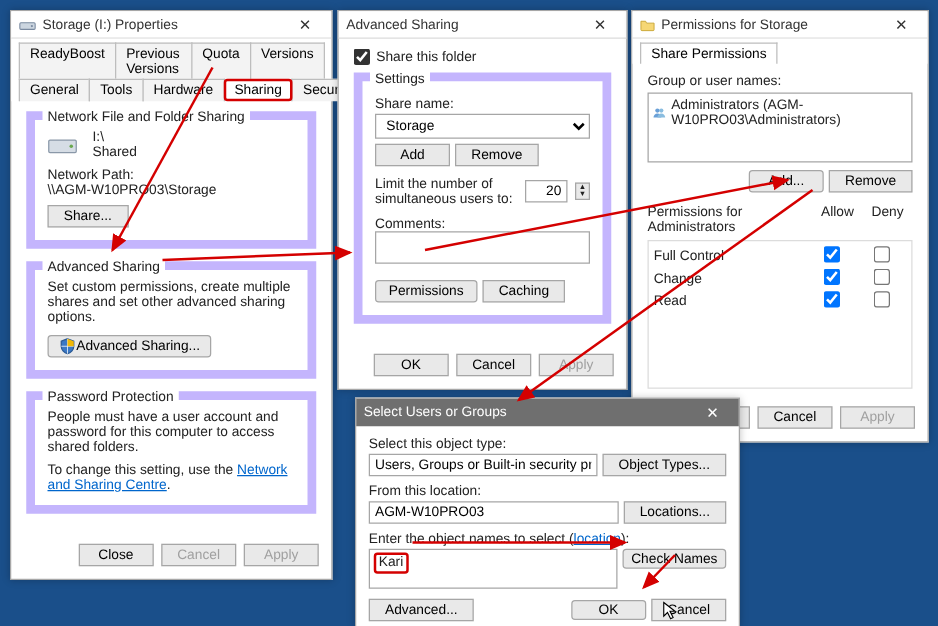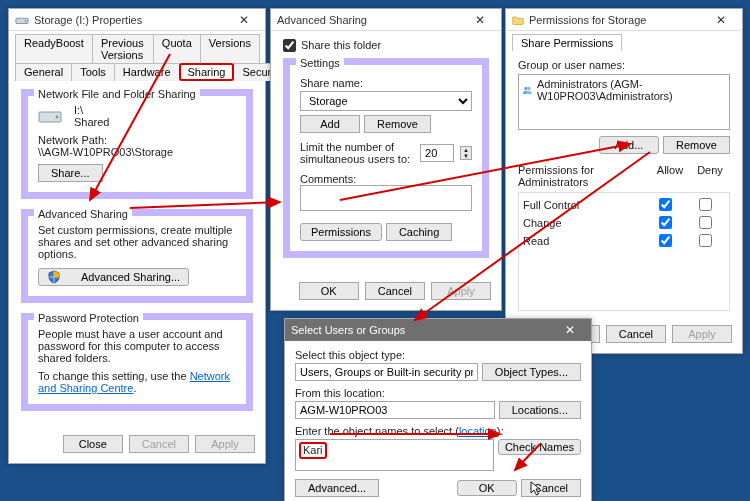--- a/index.html
+++ b/index.html
@@ -160,21 +160,21 @@
         </div>
       </div>
       <div>Network Path:</div>
       <div style="margin-bottom:6px">\\AGM-W10PRO03\Storage</div>
       <button class="win">Share...</button>
     </div>
 
     <div class="groupbox">
       <div class="legend">Advanced Sharing</div>
       <div style="margin-bottom:8px">Set custom permissions, create multiple shares and set other advanced sharing options.</div>
-      <button class="win hl-red" style="padding:1px 8px;display:flex;align-items:center;gap:20px">
+      <button class="win hl-red" style="padding:1px 8px;display:flex;align-items:center;gap:0">
         <svg width="14" height="14" viewBox="0 0 14 14">
             <path d="M7 1 L12 3 V7 C12 10 9.5 12.5 7 13 C4.5 12.5 2 10 2 7 V3 Z" fill="#3b78c4" stroke="#2c5a94"></path>
             <path d="M7 1 L7 13" stroke="#fff" stroke-width="0.6"></path>
             <path d="M2 7 L12 7" stroke="#fff" stroke-width="0.6"></path>
             <path d="M7 1 L12 3 V7 L7 7 Z" fill="#f2b807"></path>
           </svg>
         <span>Advanced Sharing...</span>
       </button>
     </div>
 
@@ -192,37 +192,37 @@
     <button class="win disabled" disabled="">Apply</button>
   </div>
 </div>
 
 <div class="dlg" style="left:270px; top:8px; width:232px;">
   <div class="titlebar">
     <span>Advanced Sharing</span>
     <span class="xbtn">✕</span>
   </div>
   <div class="content">
-    <label style="display:flex;gap:5px;margin-bottom:6px">
+    <label style="display:flex;align-items:center;gap:5px;margin-bottom:6px">
       <input type="checkbox" class="chk" checked="" style="">
       <span>Share this folder</span>
     </label>
     <div class="groupbox" style="padding-top:12px">
       <div class="legend">Settings</div>
       <div>Share name:</div>
       <select style="width:100%;margin:2px 0 4px 0">
         <option>Storage</option>
       </select>
       <div style="display:flex;gap:4px;margin-bottom:8px">
         <button class="win">Add</button>
         <button class="win">Remove</button>
       </div>
       <div style="display:flex;align-items:center;gap:6px;margin-bottom:8px">
         <span style="flex:1">Limit the number of simultaneous users to:</span>
-        <input type="text" style="width: 34px; " value="20">
+        <input type="text" style="width: 34px; text-align: right;" value="20">
         <span style="display:flex;flex-direction:column;font-size:6px;line-height:6px;border:1px solid #a6a6a6;background:#e9e9e9;">
           <span style="padding:0 2px">▲</span>
           <span style="padding:0 2px">▼</span>
         </span>
       </div>
       <div>Comments:</div>
       <textarea style="width: 100%; height: 26px; resize: none;"></textarea>
       <div style="display:flex;gap:4px;margin-top:10px">
         <button class="win hl-red" style="padding:1px 10px">Permissions</button>
         <button class="win">Caching</button>

